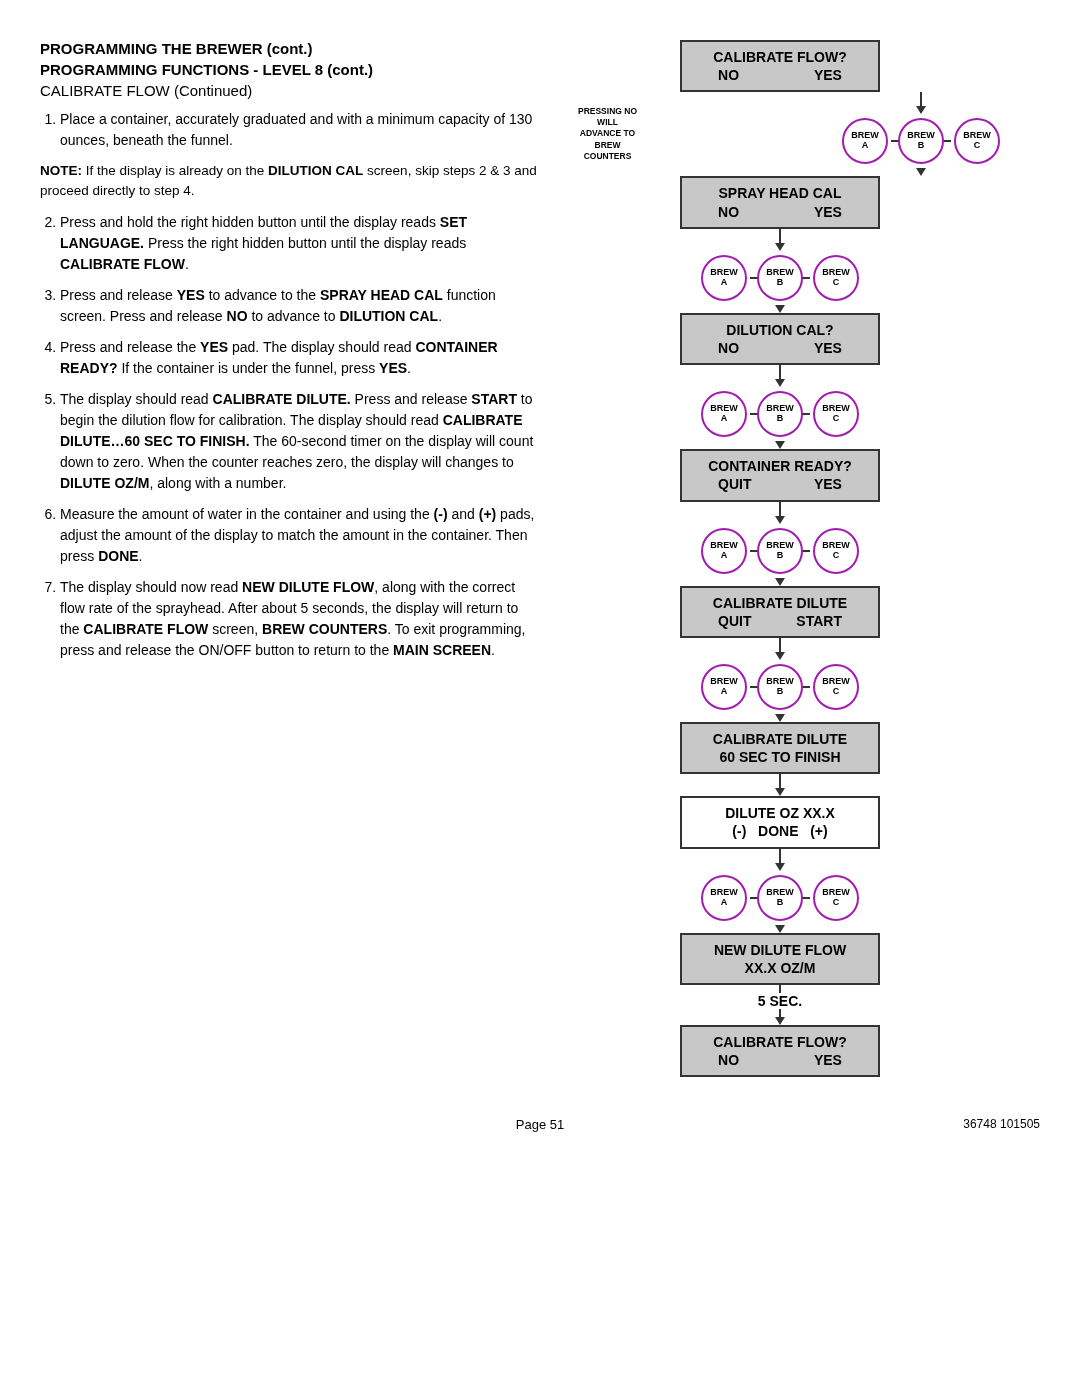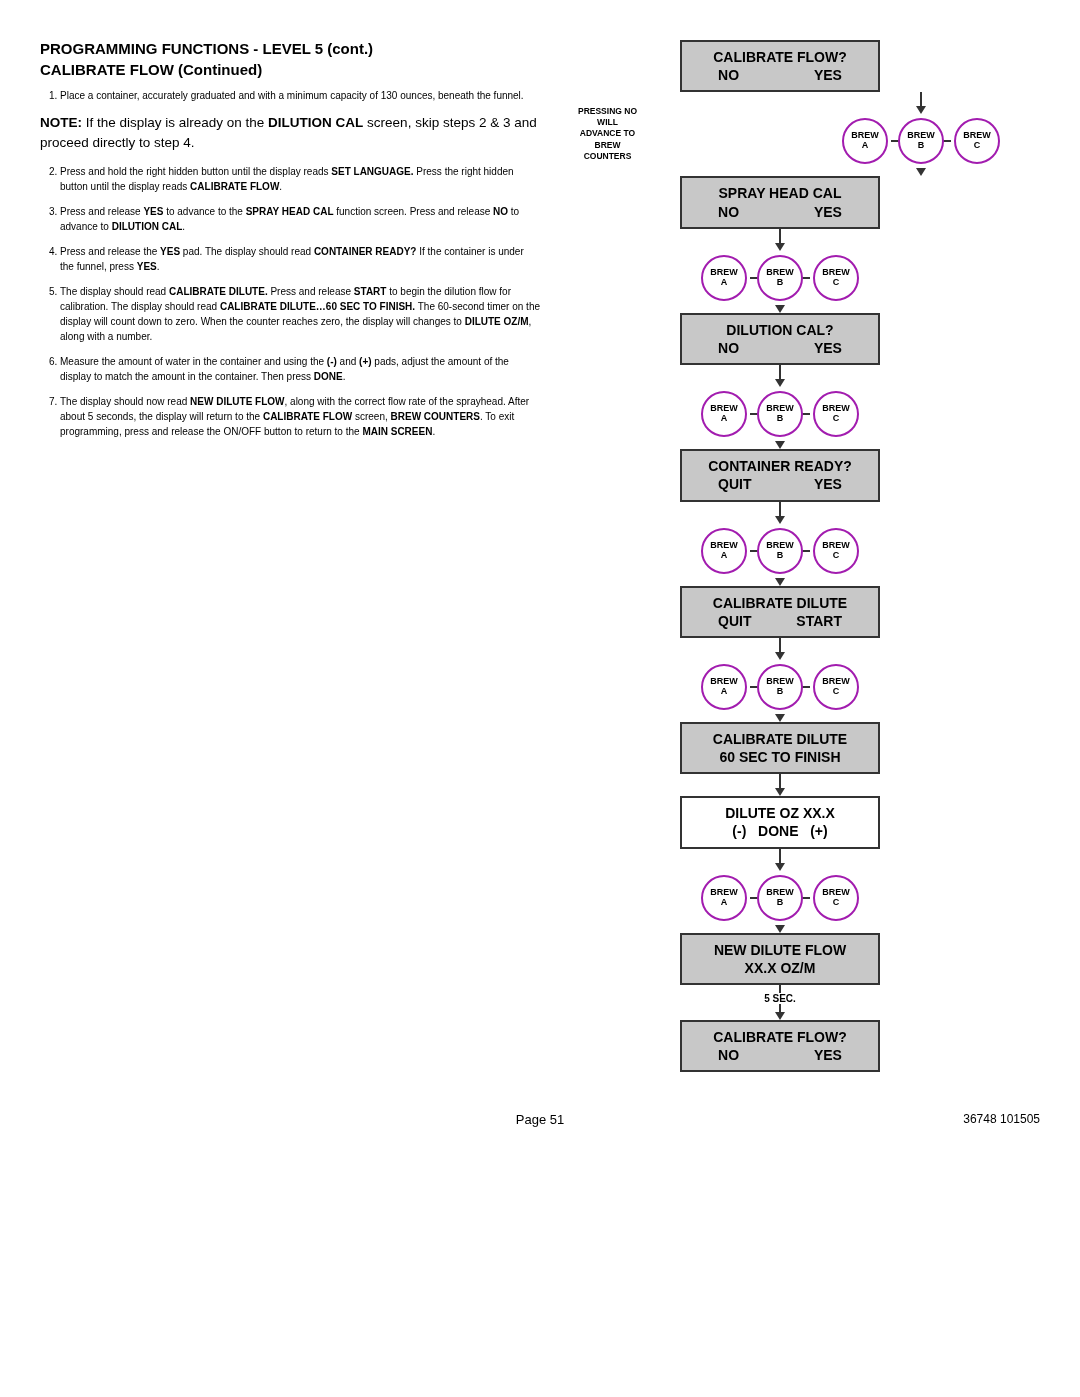--- a/index.html
+++ b/index.html
@@ -34,37 +34,37 @@
       font-weight: bold;
       margin-bottom: 4px;
     }
     .heading2 {
       font-size: 15px;
       font-weight: bold;
       margin-bottom: 4px;
     }
     .heading3 {
       font-size: 15px;
-      font-weight: bold;
+      font-weight: normal;
       margin-bottom: 10px;
     }
     .section-title {
       font-size: 14px;
       font-weight: bold;
       margin-bottom: 8px;
     }
     .body-text {
       font-size: 13.5px;
       line-height: 1.5;
       margin-bottom: 10px;
     }
     .step-list {
       list-style: decimal;
       padding-left: 20px;
-      font-size: 10px;
+      font-size: 14px;
       line-height: 1.5;
     }
     .step-list li {
       margin-bottom: 10px;
     }
     .bold { font-weight: bold; }
 
     
     .flow-box {
       border: 2px solid #333;
@@ -147,21 +147,22 @@
       right: 0;
       font-size: 12px;
     }
   </style>
 </head>
 <body>
 
 <div class="page-container">
 
   <div class="left-col">
-    <div class="heading2">PROGRAMMING FUNCTIONS - LEVEL  5 (cont.)</div>
+    <div class="heading1">PROGRAMMING THE BREWER (cont.)</div>
+    <div class="heading2">PROGRAMMING FUNCTIONS - LEVEL  8 (cont.)</div>
     <div class="heading3">CALIBRATE FLOW (Continued)</div>
 
 
     <ol class="step-list">
       <li>
         Place a container, accurately graduated and with a minimum capacity of 130 ounces, beneath the funnel.
       </li>
     </ol>
 
     <div class="body-text" style="margin-top:10px;">
@@ -368,21 +369,21 @@
       <div class="arrow-head"></div>
     </div>
 
     <div class="flow-box" style="background:#c8c8c8;">
       NEW DILUTE FLOW<br>
       XX.X  OZ/M
     </div>
 
     <div style="display:flex;flex-direction:column;align-items:center;">
       <div class="arrow-stem" style="height:8px;"></div>
-      <div style="font-size:10px;font-weight:bold;text-align:center;">5 SEC.</div>
+      <div style="font-size:14px;font-weight:bold;text-align:center;">5 SEC.</div>
       <div class="arrow-stem" style="height:8px;"></div>
       <div class="arrow-head"></div>
     </div>
 
     <div class="flow-box" style="background:#c8c8c8;">
       CALIBRATE FLOW?<br>
       <span style="display:inline-block;width:60px;text-align:left;">NO</span>
       <span style="display:inline-block;width:60px;text-align:right;">YES</span>
     </div>
 

